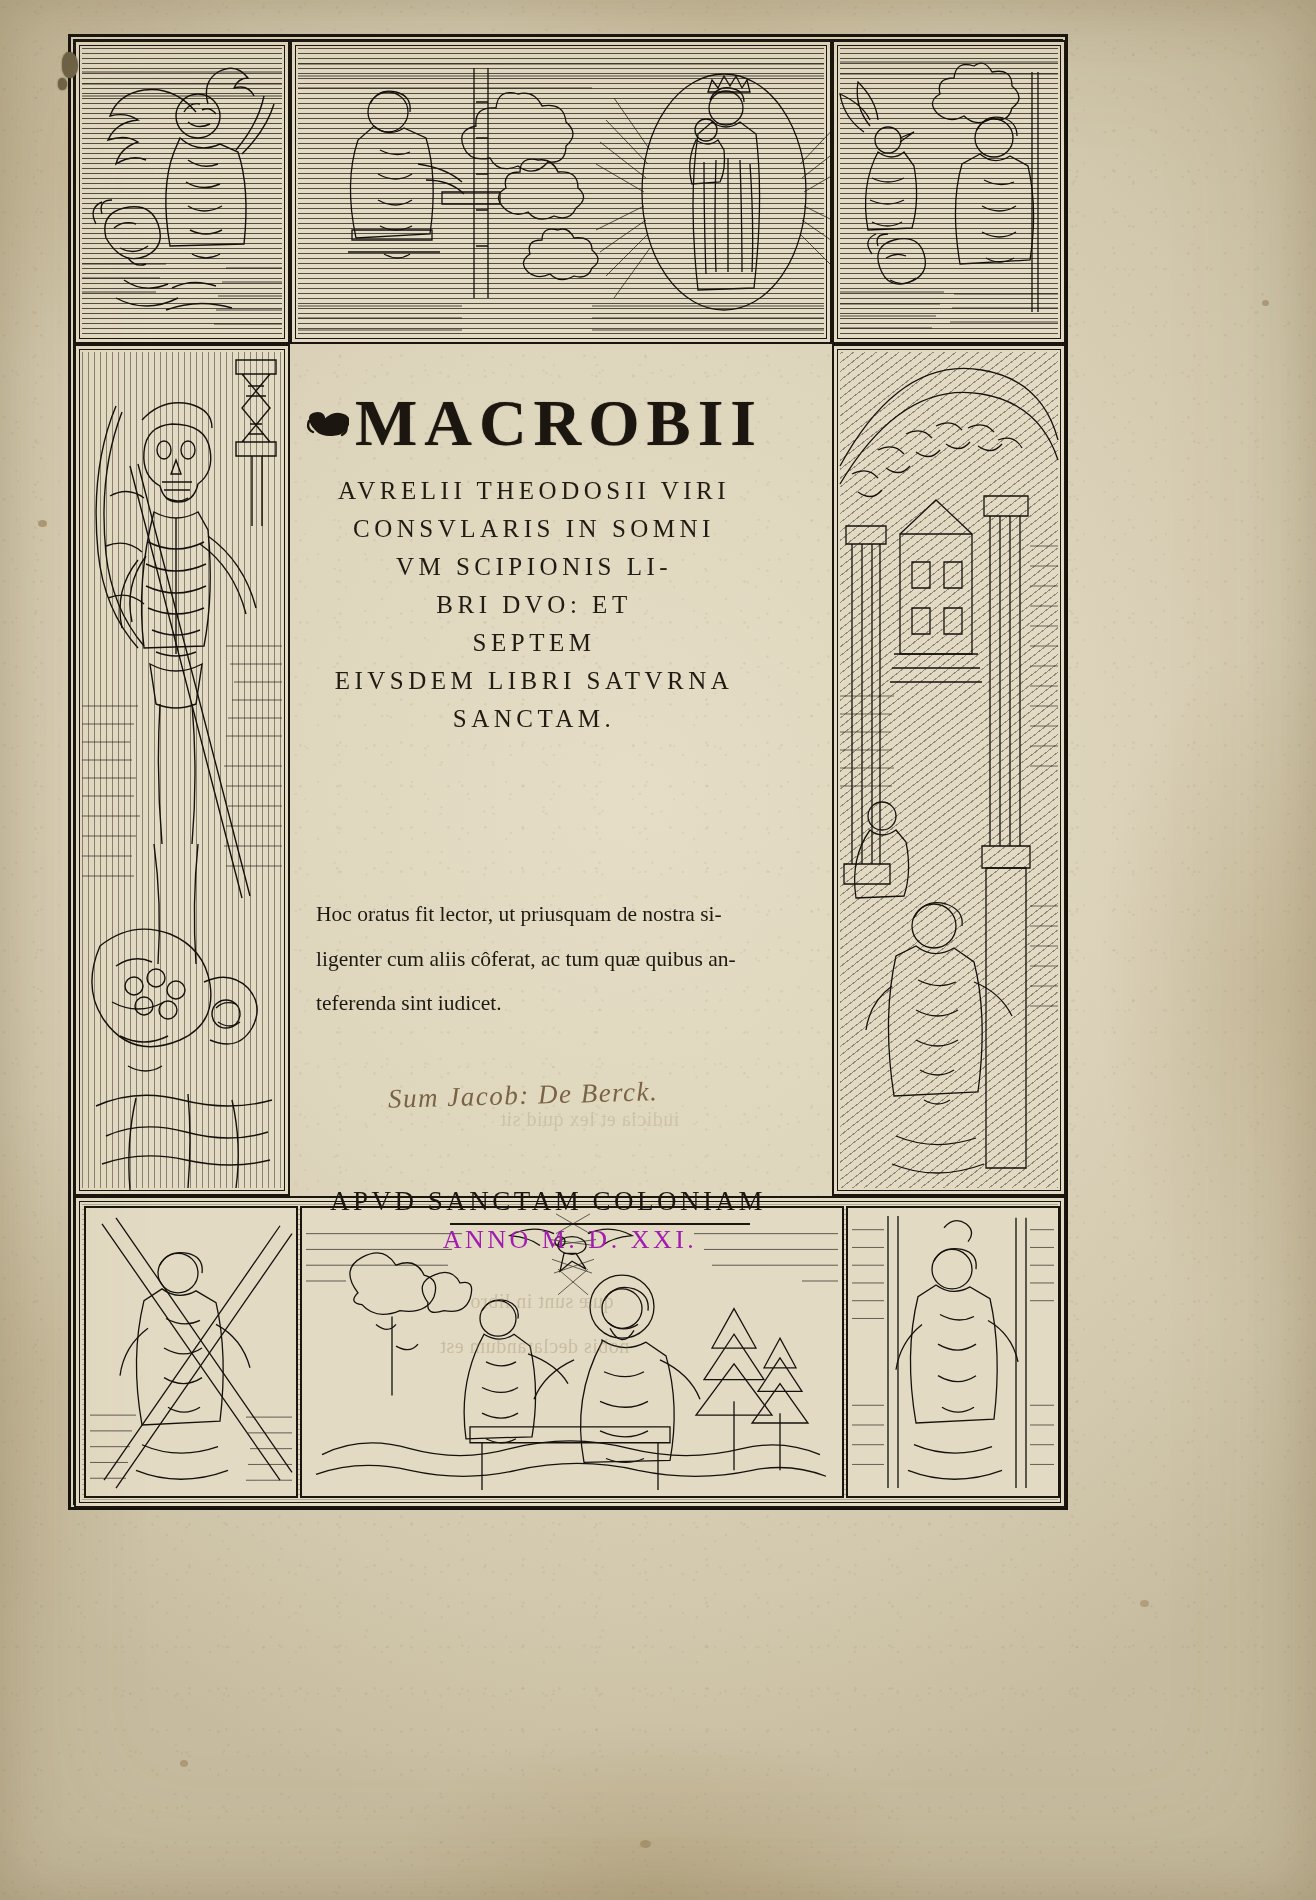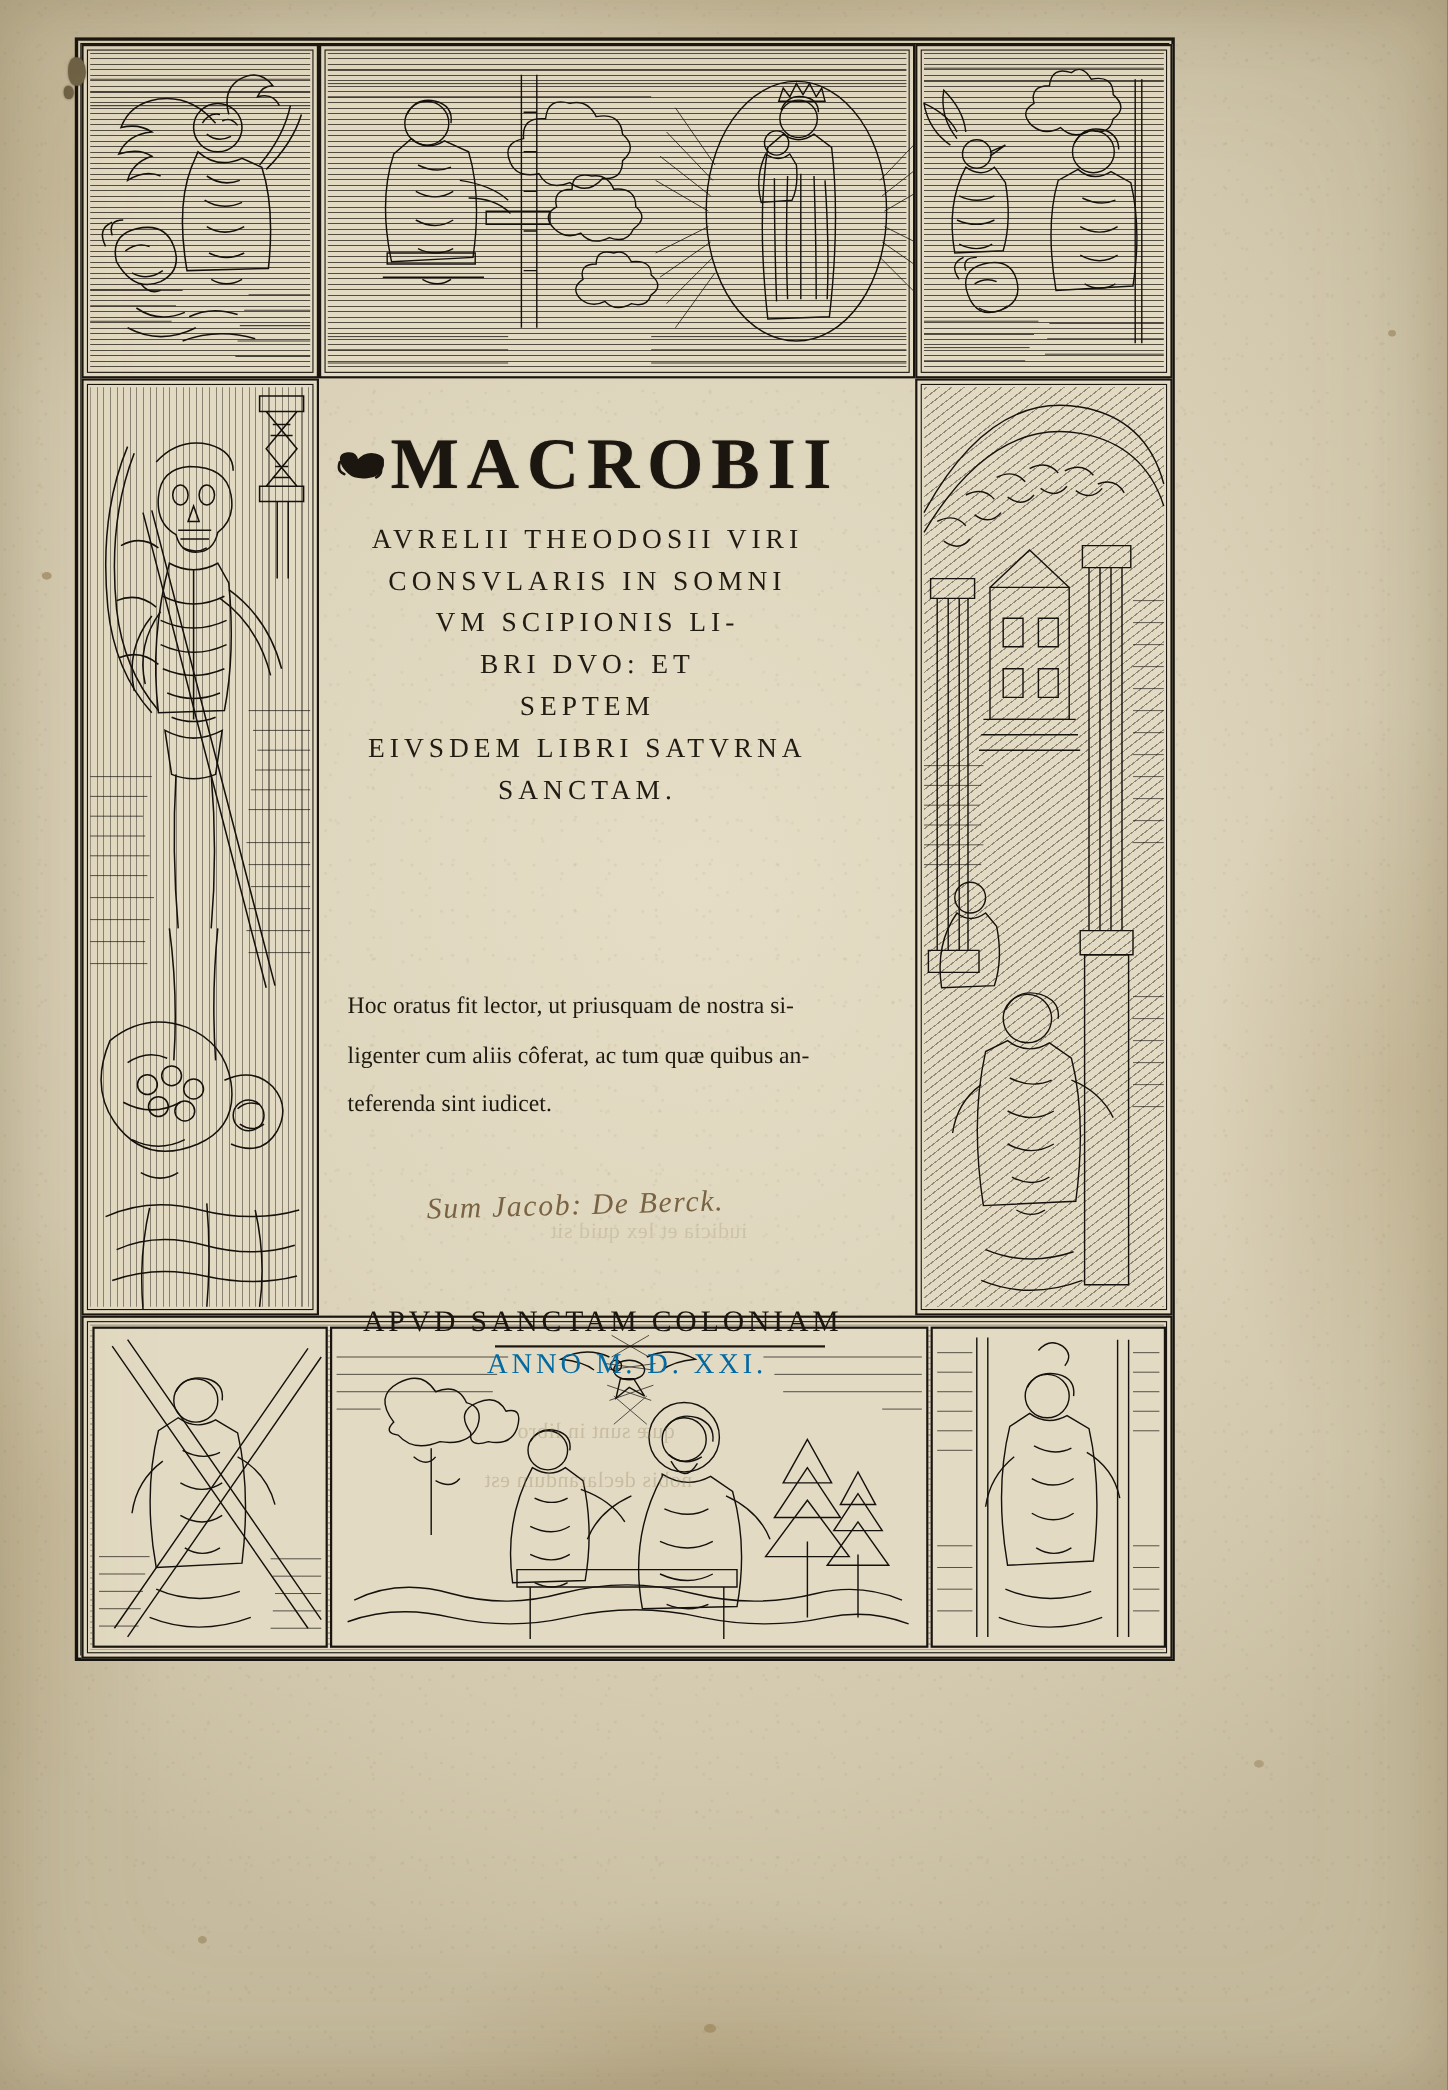--- a/index.html
+++ b/index.html
@@ -203,21 +203,21 @@
   .imprint-rule {
     position: absolute;
     left: 140px; top: 37px;
     width: 300px; height: 2px;
     background: #1b1710;
   }
   .imprint-line2 {
     font-family: "Liberation Serif", serif;
     font-size: 26px;
     letter-spacing: 3.5px;
-    color: #0369a1;
+    color: #a21caf;
     margin: 0;
     white-space: nowrap;
     padding-left: 44px;
   }
 
   
   .bleed {
     position: absolute;
     font-family: "Liberation Serif", serif;
     color: #8d7b57;

